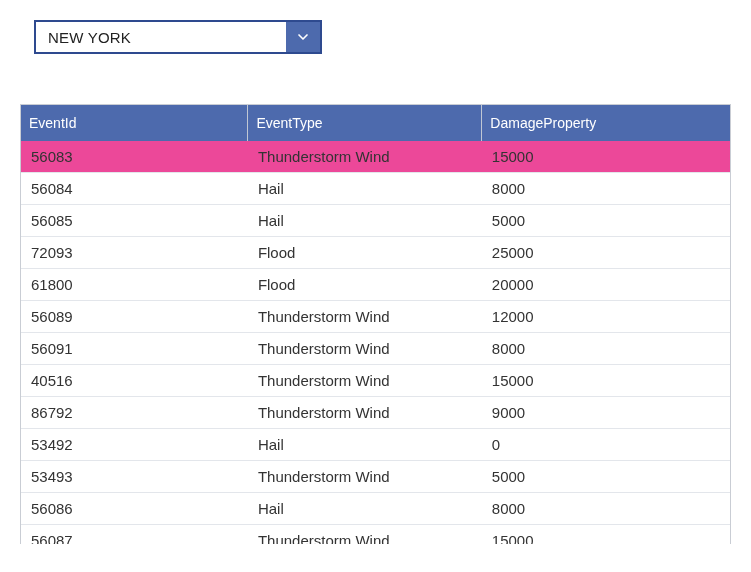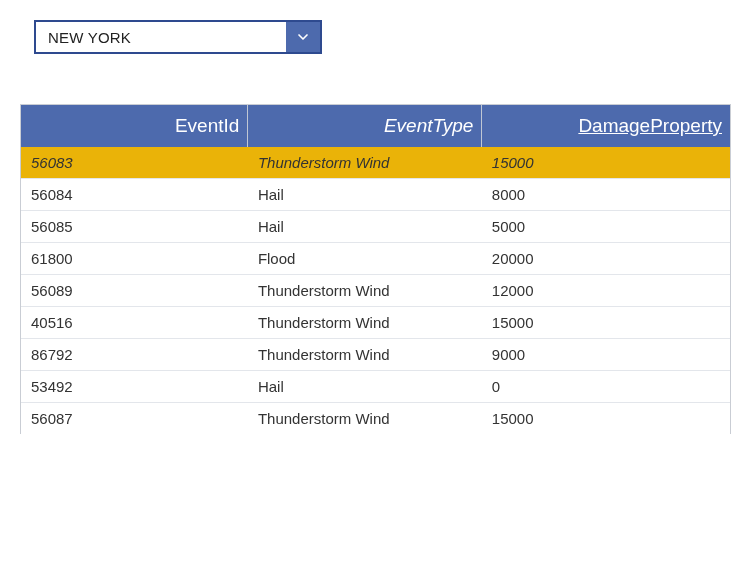--- a/index.html
+++ b/index.html
@@ -53,43 +53,41 @@
     }
     table {
       width: 100%;
       border-collapse: collapse;
       table-layout: fixed;
     }
     thead th {
       background: #4d6aad;
       color: #fff;
       font-weight: 400;
-      font-size: 19px;
+      font-size: 14px;
       padding: 10px 8px;
-      text-align: right;
+      text-align: left;
       border-right: 1px solid #c0c7d4;
     }
     thead th:last-child {
       border-right: none;
-      text-decoration: underline;
     }
     th.col-id { width: 32%; }
-    th.col-type { width: 33%; font-style: italic; }
+    th.col-type { width: 33%; }
     th.col-dmg { width: 35%; }
     tbody td {
       padding: 7px 10px;
       border-bottom: 1px solid #e3e6eb;
       font-size: 15px;
       color: #333;
       white-space: nowrap;
       overflow: hidden;
     }
     tbody tr.selected td {
-      background: #eab308;
-      font-style: italic;
+      background: #ec4899;
     }
     tbody tr:last-child td {
       border-bottom: none;
     }
   </style>
 </head>
 <body>
 
 
 
@@ -121,45 +119,65 @@
           <td>56084</td>
           <td>Hail</td>
           <td>8000</td>
         </tr>
         <tr>
           <td>56085</td>
           <td>Hail</td>
           <td>5000</td>
         </tr>
         <tr>
+          <td>72093</td>
+          <td>Flood</td>
+          <td>25000</td>
+        </tr>
+        <tr>
           <td>61800</td>
           <td>Flood</td>
           <td>20000</td>
         </tr>
         <tr>
           <td>56089</td>
           <td>Thunderstorm Wind</td>
           <td>12000</td>
+        </tr>
+        <tr>
+          <td>56091</td>
+          <td>Thunderstorm Wind</td>
+          <td>8000</td>
         </tr>
         <tr>
           <td>40516</td>
           <td>Thunderstorm Wind</td>
           <td>15000</td>
         </tr>
         <tr>
           <td>86792</td>
           <td>Thunderstorm Wind</td>
           <td>9000</td>
         </tr>
         <tr>
           <td>53492</td>
           <td>Hail</td>
           <td>0</td>
         </tr>
         <tr>
+          <td>53493</td>
+          <td>Thunderstorm Wind</td>
+          <td>5000</td>
+        </tr>
+        <tr>
+          <td>56086</td>
+          <td>Hail</td>
+          <td>8000</td>
+        </tr>
+        <tr>
           <td>56087</td>
           <td>Thunderstorm Wind</td>
           <td>15000</td>
         </tr>
       </tbody>
   </table>
 </div>
 
 
 

